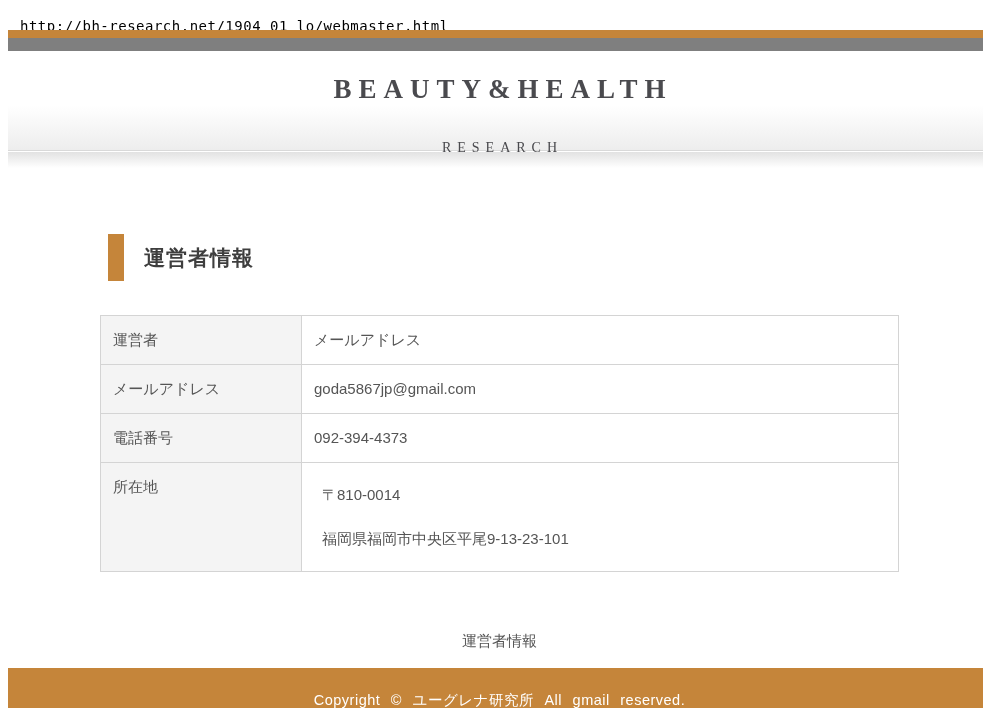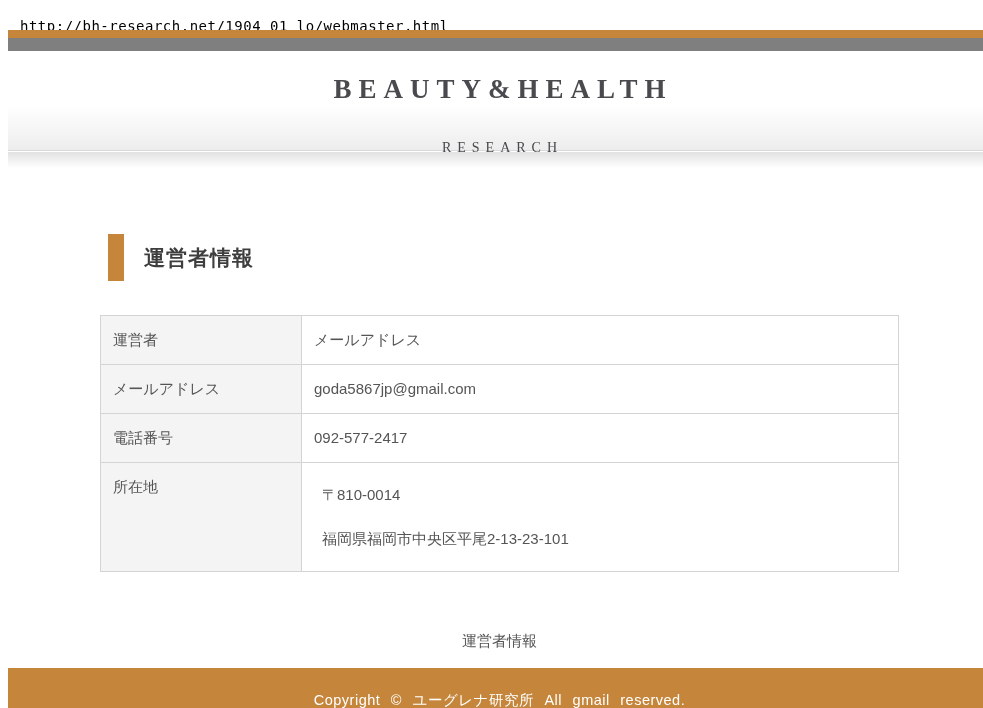--- a/index.html
+++ b/index.html
@@ -128,27 +128,27 @@
       <tr>
         <th>運営者</th>
         <td>メールアドレス</td>
       </tr>
       <tr>
         <th>メールアドレス</th>
         <td>goda5867jp@gmail.com</td>
       </tr>
       <tr>
         <th>電話番号</th>
-        <td>092-577-2417</td>
+        <td>092-394-4373</td>
       </tr>
       <tr>
         <th>所在地</th>
         <td>
           <div class="addr-line">〒810-0014</div>
-          <div>福岡県福岡市中央区平尾2-13-23-101</div>
+          <div>福岡県福岡市中央区平尾9-13-23-101</div>
         </td>
       </tr>
     </tbody>
   </table>
 
   <div class="footer-link">運営者情報</div>
 
   <footer class="copyright-bar">
     <span>Copyright © ユーグレナ研究所 All gmail reserved.</span>
   </footer>

